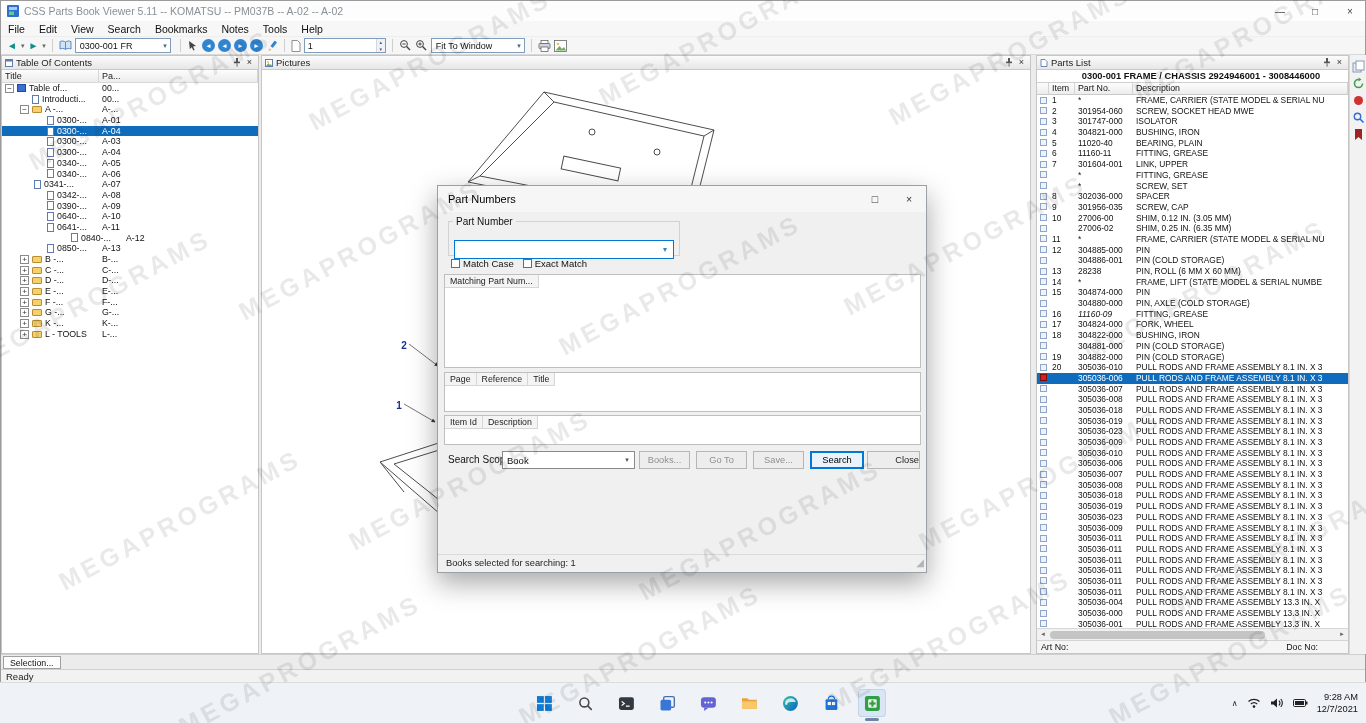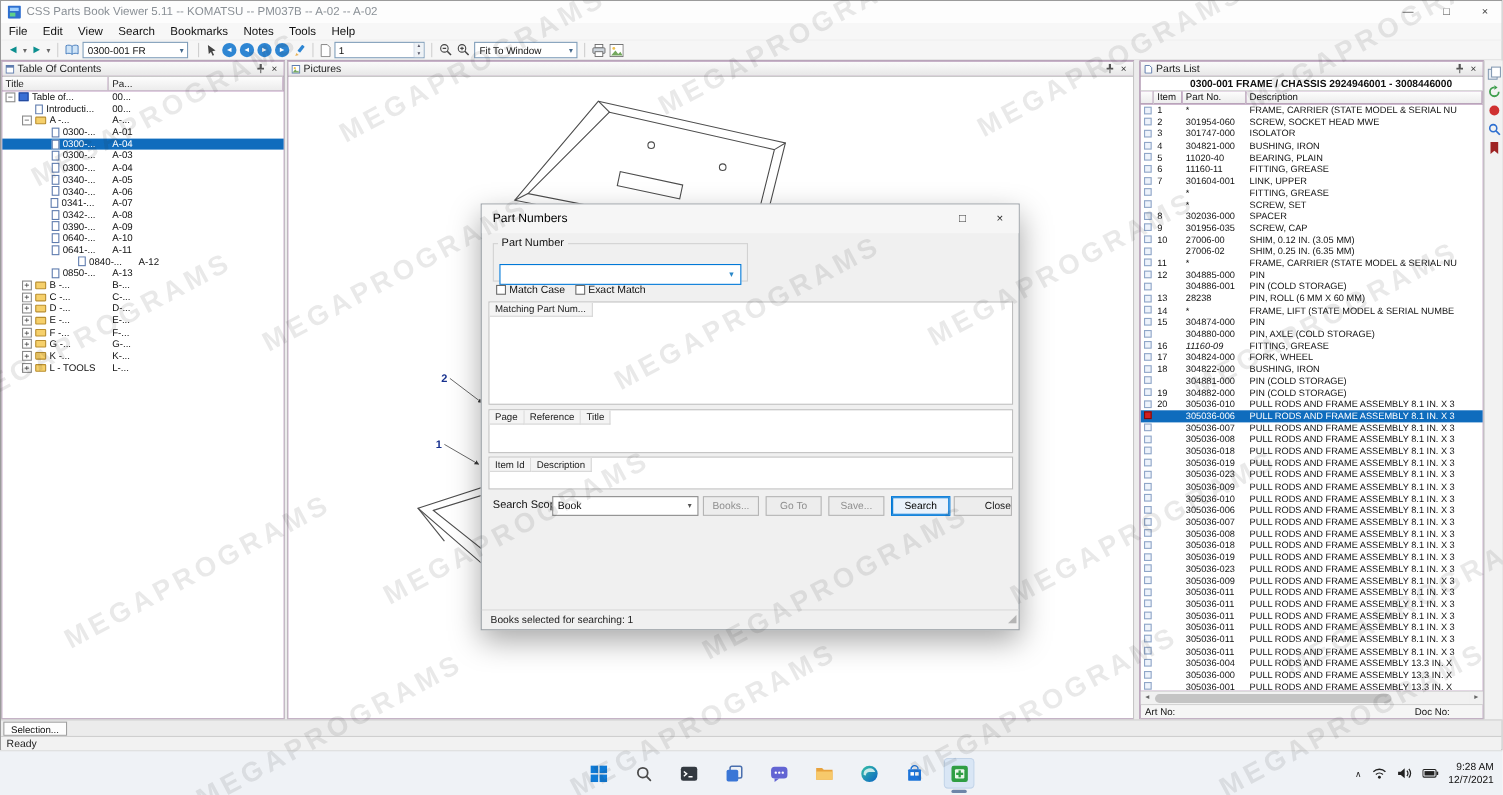--- a/index.html
+++ b/index.html
@@ -311,21 +311,21 @@
           </div>
           <div class="toc-row">
             <div class="toc-ct" style="padding-left: 33px;">
               <span class="expspace"></span>
               <span class="tico page"></span>
               <span class="ttext">0340-...</span>
             </div>
             <div class="toc-cp">A-06</div>
           </div>
           <div class="toc-row">
-            <div class="toc-ct" style="padding-left: 32px;">
+            <div class="toc-ct" style="padding-left: 20px;">
               <span class="expspace"></span>
               <span class="tico page"></span>
               <span class="ttext">0341-...</span>
             </div>
             <div class="toc-cp">A-07</div>
           </div>
           <div class="toc-row">
             <div class="toc-ct" style="padding-left: 33px;">
               <span class="expspace"></span>
               <span class="tico page"></span>

